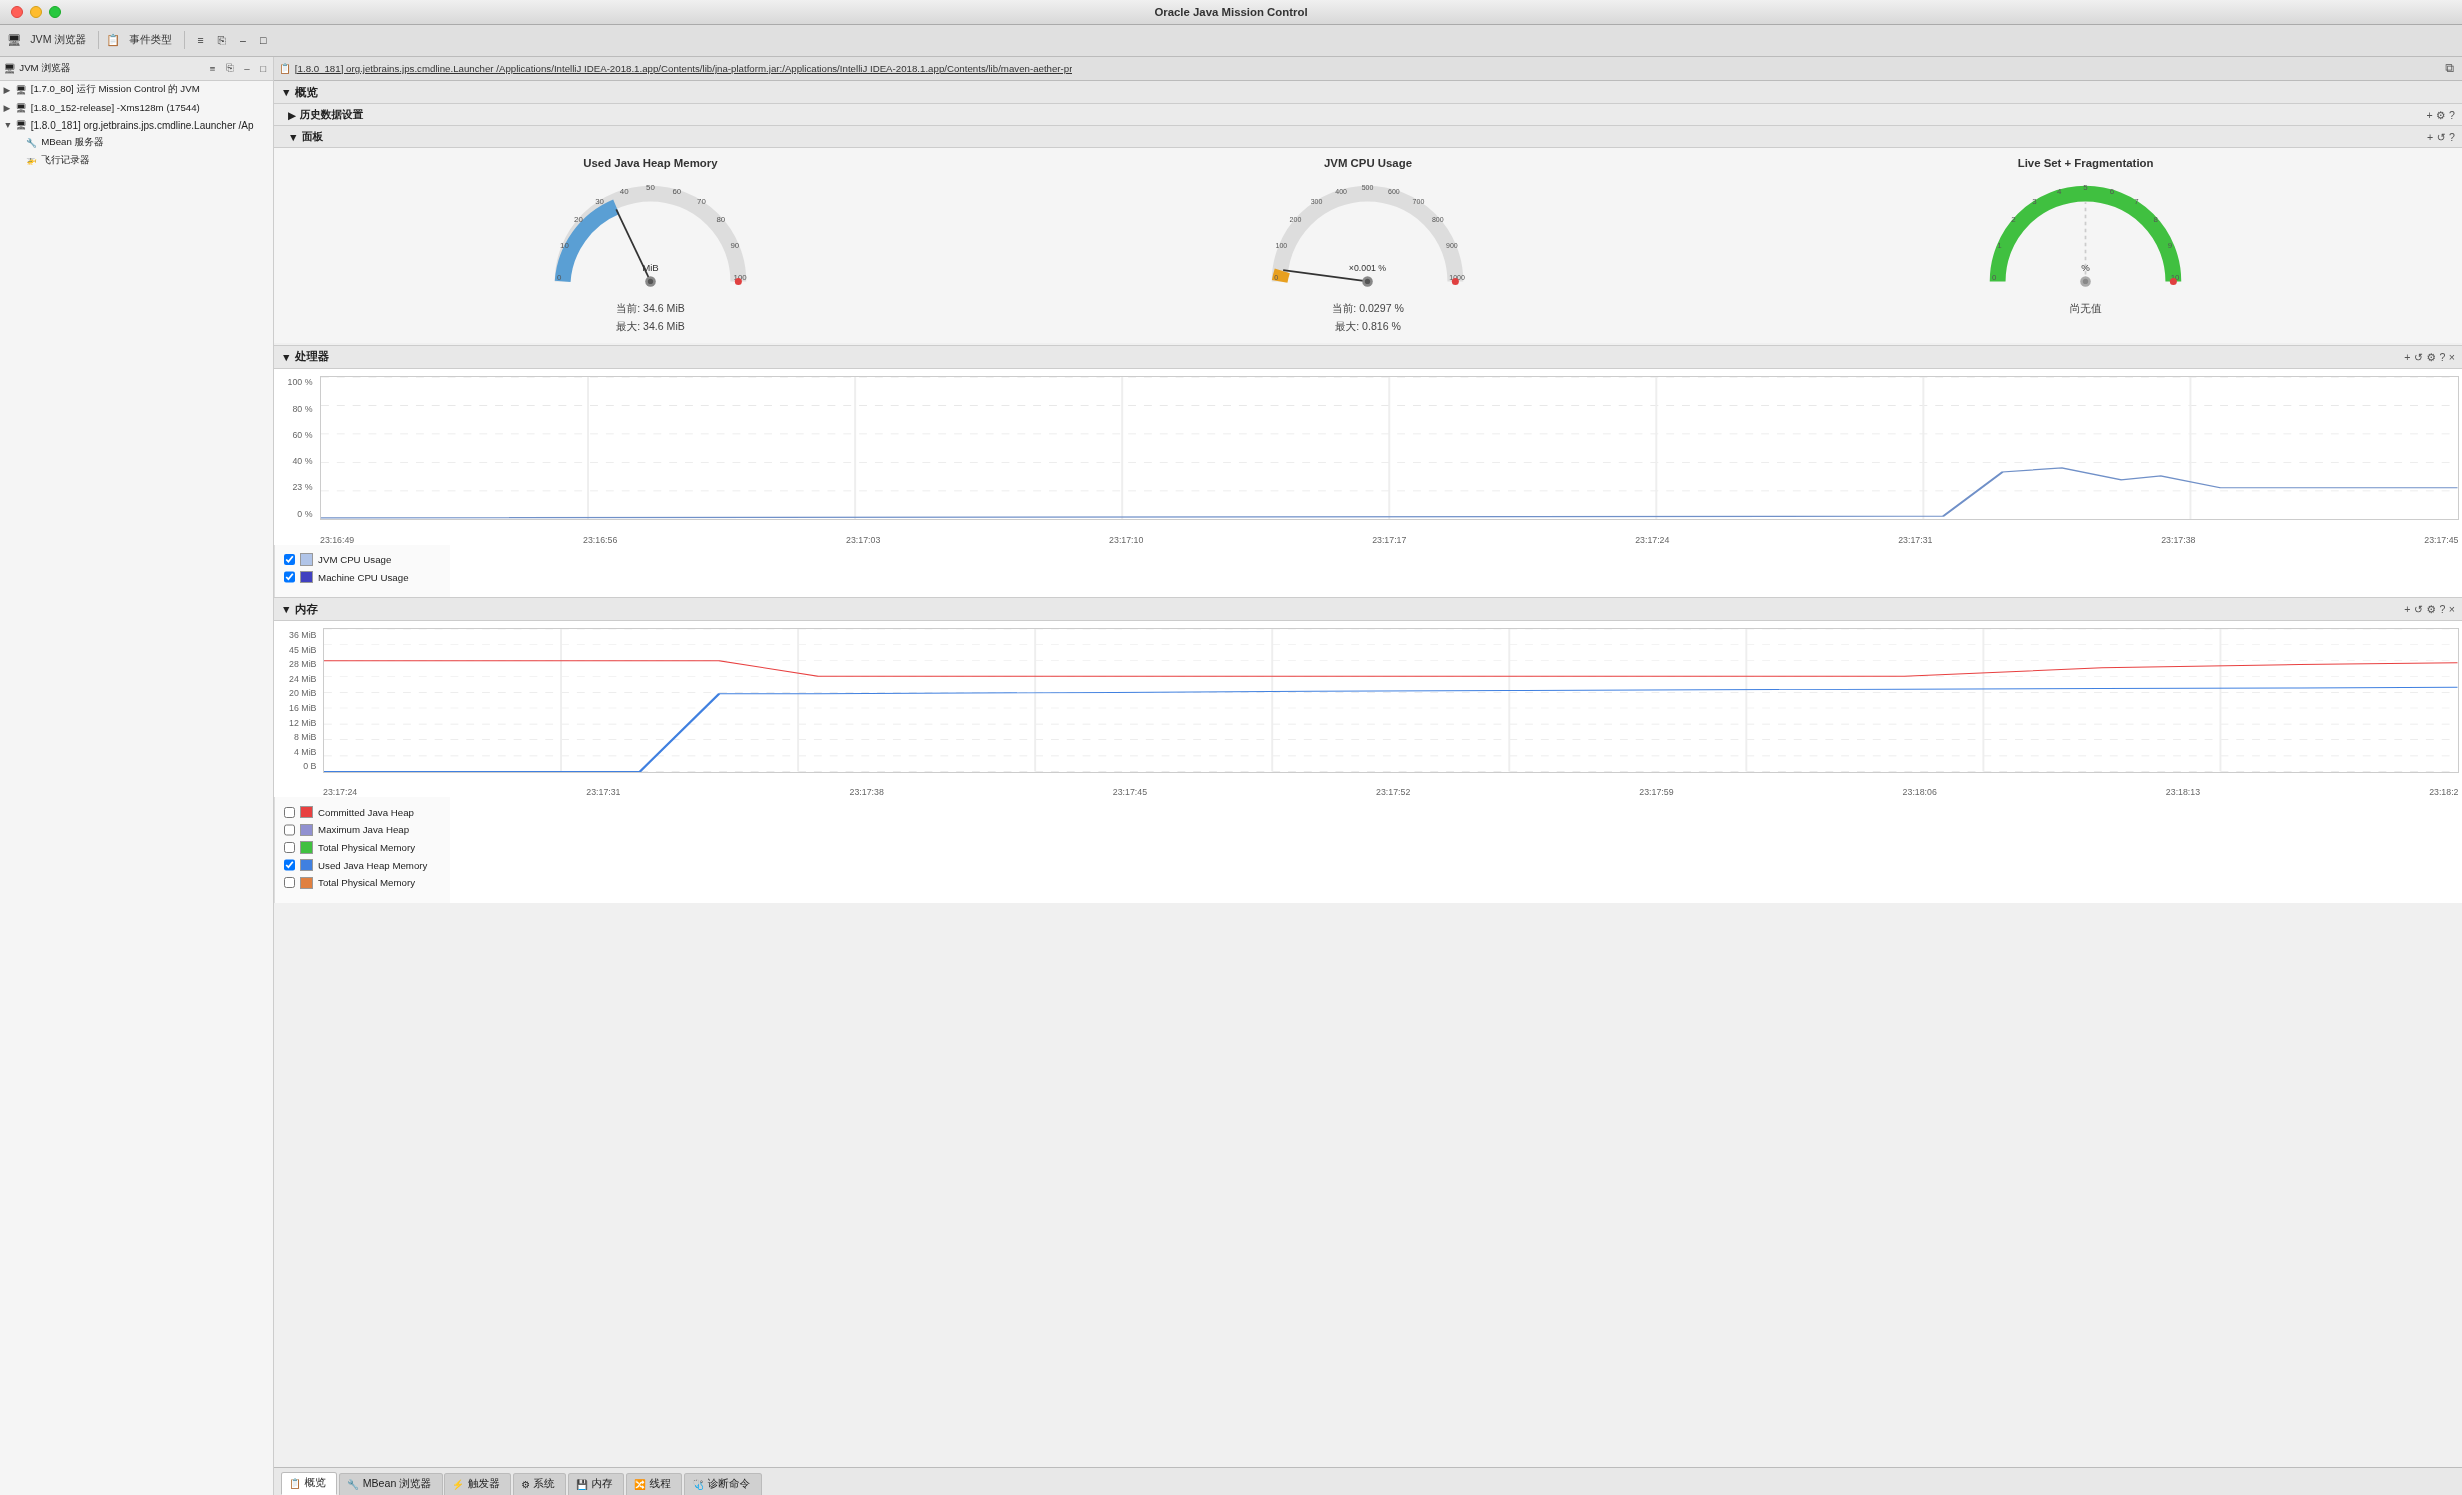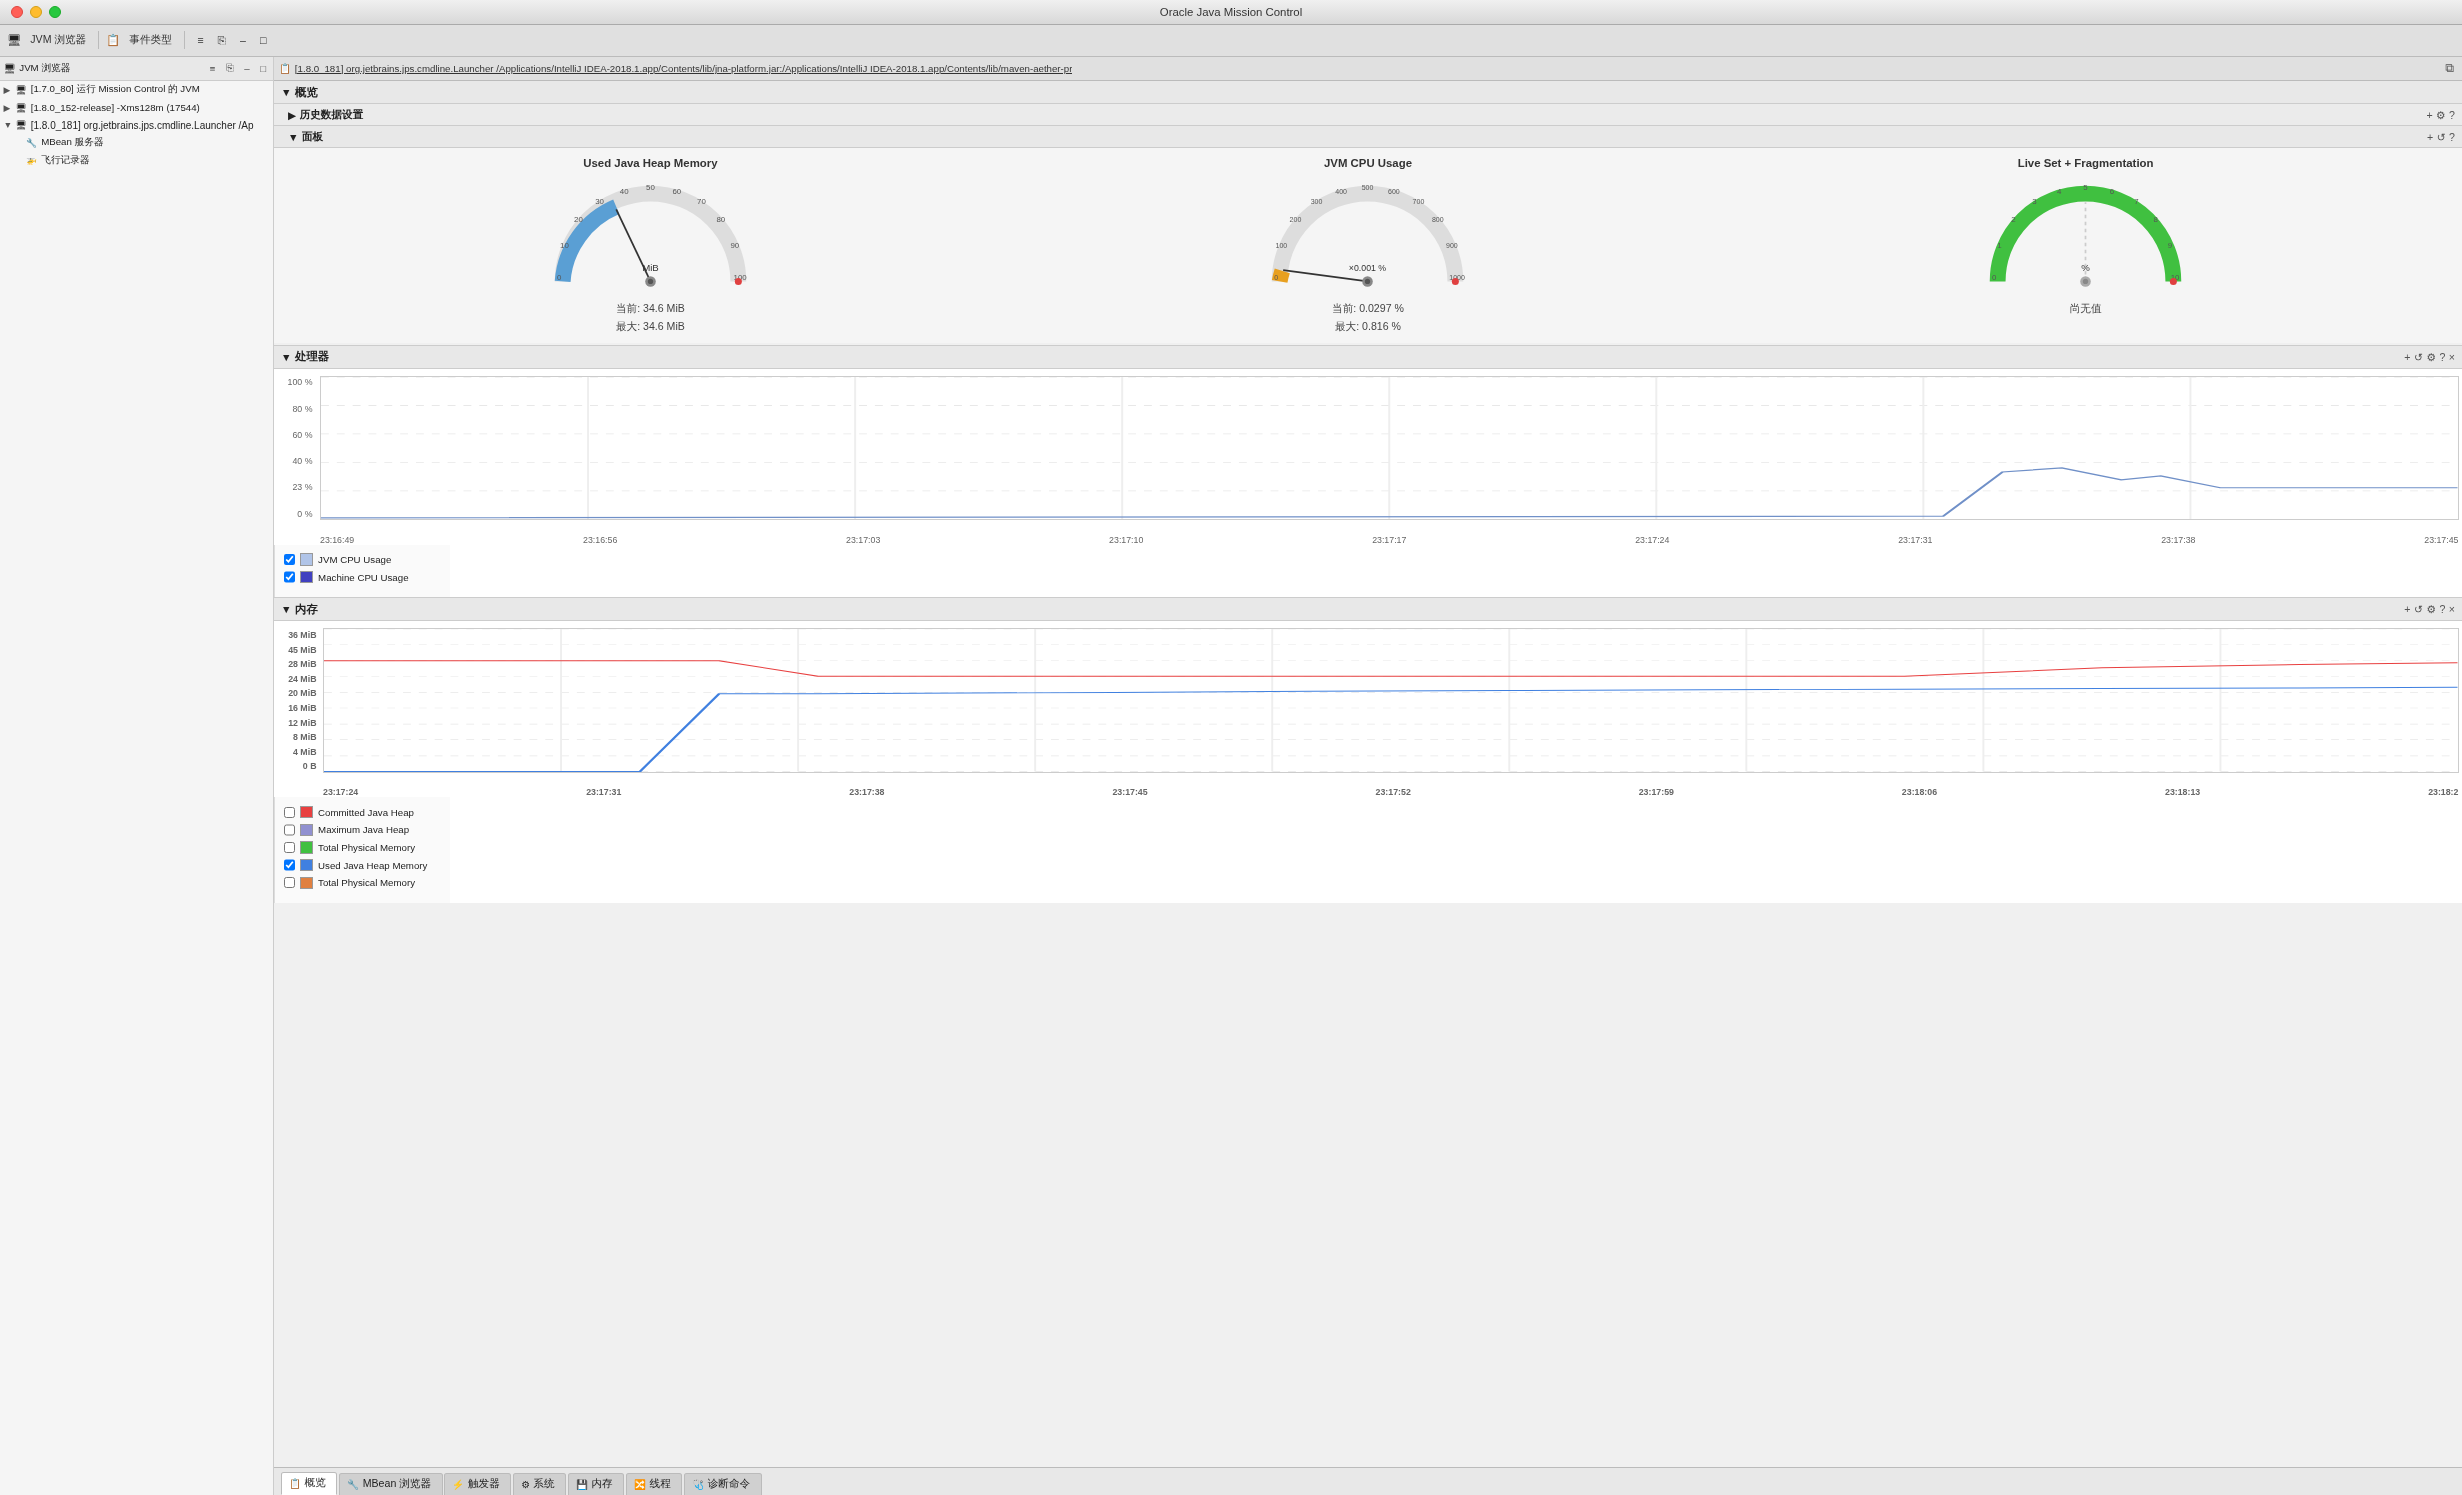--- a/index.html
+++ b/index.html
@@ -1,20 +1,20 @@
 <!DOCTYPE html>
 <html style="font-size:14px"><head>
   <meta charset="utf-8">
   <style>
     * { box-sizing: border-box; margin: 0; padding: 0; }
     body { font-family: 'PingFang SC', 'Microsoft YaHei', Arial, sans-serif; font-size: 10.6px; background: #e8e8e8; color: #222; width: 2462px; height: 1495px; overflow: hidden; }
 
     
     .titlebar { height: 24.6px; background: linear-gradient(to bottom, #f0f0f0, #d8d8d8); display: flex; align-items: center; justify-content: center; border-bottom: 0.9px solid #aaa; position: relative; }
-    .titlebar-title { font-size: 11.4px; color: #333; }
+    .titlebar-title { font-size: 11.4px; color: #333; font-weight: bold; }
     .traffic-lights { position: absolute; left: 10.6px; display: flex; gap: 7px; align-items: center; }
     .traffic-light { width: 12.3px; height: 12.3px; border-radius: 50%; }
     .tl-red { background: #ff5f57; border: 0.9px solid #e0443e; }
     .tl-yellow { background: #febc2e; border: 0.9px solid #d4a017; }
     .tl-green { background: #28c840; border: 0.9px solid #1aab29; }
 
     
     .app { display: flex; flex-direction: column; height: calc(1495px - 24.6px); }
     .toolbar { height: 32px; background: #e0e0e0; border-bottom: 0.9px solid #bbb; display: flex; align-items: center; padding: 0 7px; gap: 3.5px; }
     .toolbar-btn { background: none; border: none; font-size: 10.6px; cursor: pointer; padding: 1.8px 5.3px; color: #333; }
@@ -359,21 +359,21 @@
             <span class="section-title">内存</span>
             <div class="section-controls">
               <button class="section-btn">+</button>
               <button class="section-btn">↺</button>
               <button class="section-btn">⚙</button>
               <button class="section-btn">?</button>
               <button class="section-btn">×</button>
             </div>
           </div>
           <div class="chart-body">
-            <div class="chart-area" style="height:263px;font-weight:bold;">
+            <div class="chart-area" style="height:263px;">
 
               <div style="position:absolute; left:0; top:8.8px; bottom:26px; width:46px; display:flex; flex-direction:column; justify-content:space-between; align-items:flex-end; padding-right:3.5px; font-size:8.8px; color:#666;">
                 <span>36 MiB</span>
                 <span>45 MiB</span>
                 <span>28 MiB</span>
                 <span>24 MiB</span>
                 <span>20 MiB</span>
                 <span>16 MiB</span>
                 <span>12 MiB</span>
                 <span>8 MiB</span>

